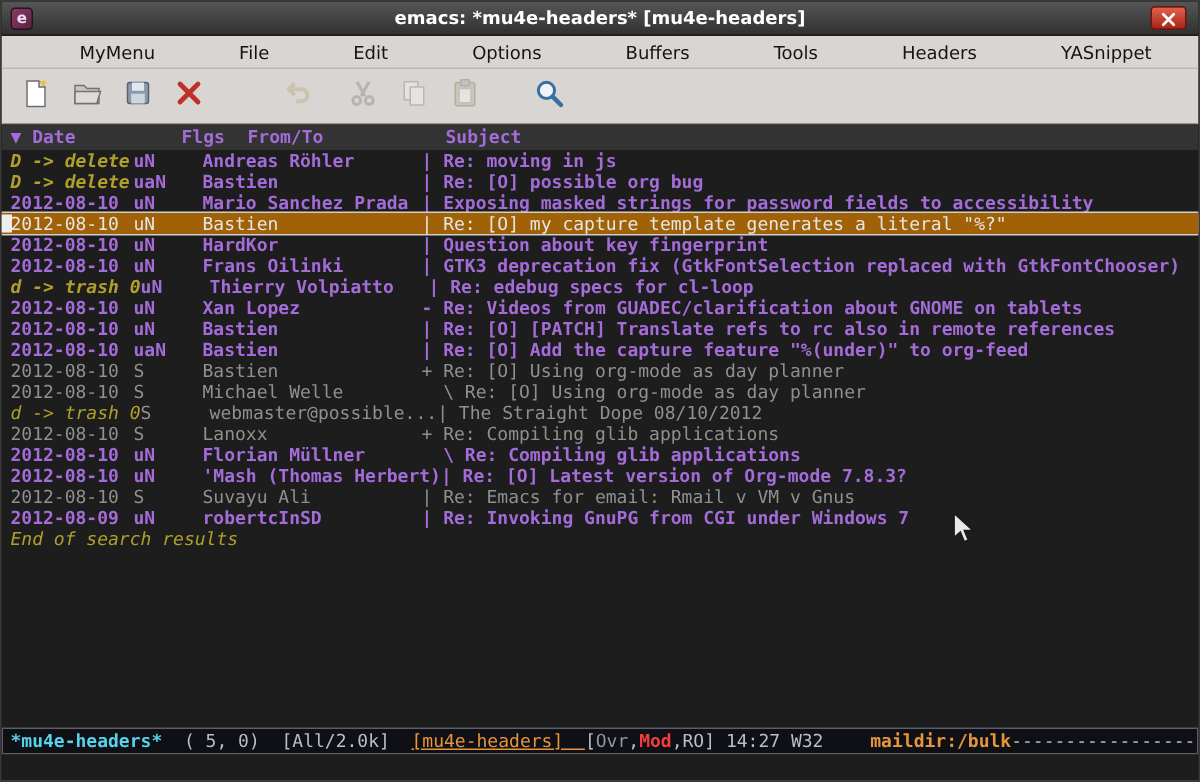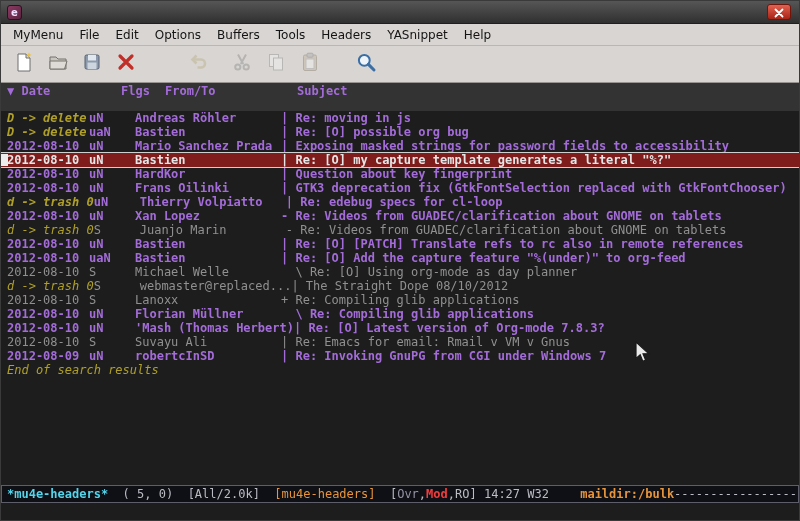--- a/index.html
+++ b/index.html
@@ -20,68 +20,69 @@
     color:#f0e0ff;font:bold 10px/13px "DejaVu Sans",sans-serif;text-align:center;}
   .win-title{position:absolute;left:0;right:0;text-align:center;color:#fff;
     font:bold 12px "DejaVu Sans",sans-serif;pointer-events:none;}
   .close-btn{position:absolute;right:8px;top:3px;width:24px;height:16px;border-radius:3px;
     background:linear-gradient(#e2614f,#a82417);border:1px solid #6e150c;
     display:flex;align-items:center;justify-content:center;}
   
   .menubar{position:absolute;top:23px;left:0;right:0;height:22px;background:var(--chrome);
     border-bottom:1px solid #b9b6b3;display:flex;align-items:center;padding-left:4px;
     font:12px "DejaVu Sans",sans-serif;color:#141414;}
-  .menu-item{padding:3px 8px;white-space:nowrap;}
+  .menu-item{padding:3px 8px;white-space:nowrap;margin-left:40px;}
   
   .toolbar{position:absolute;top:45px;left:0;right:0;height:37px;background:var(--chrome);
     border-bottom:1px solid #979491;display:flex;align-items:center;padding-left:8px;}
   .tool-btn{width:30px;height:30px;display:flex;align-items:center;justify-content:center;
     border:1px solid transparent;border-radius:3px;margin-right:4px;}
   .tool-btn.disabled{opacity:.35;filter:grayscale(55%);}
   
   .content{position:absolute;top:82px;left:0;right:0;bottom:0;background:var(--bg);
     font:12px "DejaVu Sans Mono",monospace;color:var(--gray);}
-  .header-line{position:relative;height:28px;background:var(--header-bg);
+  .header-line{position:relative;height:17px;background:var(--header-bg);
     color:var(--purple);font-weight:bold;line-height:17px;}
   .header-line .col{position:absolute;top:0;}
   .rows{position:relative;}
   .msg-row{height:14px;line-height:14px;padding-left:6px;white-space:pre;
     overflow:hidden;position:relative;}
   .f-date{display:inline-block;min-width:82px;}
   .f-flags{display:inline-block;min-width:46px;}
   .f-from{display:inline-block;min-width:146px;}
   .unread{color:var(--purple);font-weight:bold;}
   .read{color:var(--gray);}
   .mark-text{color:var(--olive);font-style:italic;}
-  .current-row{color:var(--current);font-weight:bold;background:#7f1d1d;
+  .current-row{color:var(--current);font-weight:normal;background:#a16207;
     box-shadow:0 -1px 0 #cfcfcf, 0 1px 0 #cfcfcf;z-index:2;}
   .cursor-block{position:absolute;left:0;top:1px;width:7px;height:12px;background:#ededed;}
   .end-text{color:var(--olive);font-style:italic;padding-left:6px;height:14px;
     line-height:14px;white-space:pre;}
   
   .modeline{position:absolute;left:0;right:0;bottom:17px;height:18px;
     background:var(--modeline-bg);border:1px solid #5e5e6a;color:#bcbcc4;
     font:12px "DejaVu Sans Mono",monospace;line-height:16px;padding-left:5px;
     white-space:pre;overflow:hidden;}
   .seg-buffer{color:var(--cyan);font-weight:bold;}
-  .seg-orange{color:var(--orange);}
+  .seg-orange{color:var(--orange);text-decoration:underline;}
   .seg-orange-bold{color:var(--orange);font-weight:bold;padding-left:24px;}
   .seg-red-bold{color:var(--red);font-weight:bold;}
   .seg-dim{color:#9494a4;}
   .echo-area{position:absolute;left:0;right:0;bottom:0;height:17px;background:var(--bg);}
   
   .mouse-cursor{position:absolute;left:634px;top:340px;z-index:60;pointer-events:none;}
 </style>
 </head>
 <body>
 
 <div class="window">
 
   <div class="titlebar">
     <div class="win-icon">e</div>
+    <div class="win-title">emacs: *mu4e-headers* [mu4e-headers]</div>
     <div class="close-btn">
       <span>
         <svg width="10" height="10" viewBox="0 0 10 10">
             <path d="M1.5 1.5l7 7M8.5 1.5l-7 7" stroke="#ffffff" stroke-width="1.8" stroke-linecap="round"></path>
           </svg>
       </span>
     </div>
   </div>
 
   <div class="menubar">
@@ -165,25 +166,25 @@
     </div>
     <div class="rows">
         <div class="msg-row unread"><span class="f-date mark-text">D -&gt; delete</span><span class="f-flags">uN</span><span class="f-from">Andreas Röhler</span><span class="f-subj">| Re: moving in js</span></div>
         <div class="msg-row unread"><span class="f-date mark-text">D -&gt; delete</span><span class="f-flags">uaN</span><span class="f-from">Bastien</span><span class="f-subj">| Re: [O] possible org bug</span></div>
         <div class="msg-row unread"><span class="f-date">2012-08-10</span><span class="f-flags">uN</span><span class="f-from">Mario Sanchez Prada</span><span class="f-subj">| Exposing masked strings for password fields to accessibility</span></div>
         <div class="msg-row unread current-row"><span class="f-date">2012-08-10</span><span class="f-flags">uN</span><span class="f-from">Bastien</span><span class="f-subj">| Re: [O] my capture template generates a literal "%?"</span><span class="cursor-block"></span></div>
         <div class="msg-row unread"><span class="f-date">2012-08-10</span><span class="f-flags">uN</span><span class="f-from">HardKor</span><span class="f-subj">| Question about key fingerprint</span></div>
         <div class="msg-row unread"><span class="f-date">2012-08-10</span><span class="f-flags">uN</span><span class="f-from">Frans Oilinki</span><span class="f-subj">| GTK3 deprecation fix (GtkFontSelection replaced with GtkFontChooser)</span></div>
         <div class="msg-row unread"><span class="f-date mark-text">d -&gt; trash 0</span><span class="f-flags">uN</span><span class="f-from">Thierry Volpiatto</span><span class="f-subj">| Re: edebug specs for cl-loop</span></div>
         <div class="msg-row unread"><span class="f-date">2012-08-10</span><span class="f-flags">uN</span><span class="f-from">Xan Lopez</span><span class="f-subj">- Re: Videos from GUADEC/clarification about GNOME on tablets</span></div>
-        <div class="msg-row read"><span class="f-date mark-text">d -&gt; trash 0</span><span class="f-flags">S</span><span class="f-from">Juanjo Marin</span><span class="f-subj">- Re: Videos from GUADEC/clarification about GNOME on tablets</span></div>
         <div class="msg-row unread"><span class="f-date">2012-08-10</span><span class="f-flags">uN</span><span class="f-from">Bastien</span><span class="f-subj">| Re: [O] [PATCH] Translate refs to rc also in remote references</span></div>
         <div class="msg-row unread"><span class="f-date">2012-08-10</span><span class="f-flags">uaN</span><span class="f-from">Bastien</span><span class="f-subj">| Re: [O] Add the capture feature "%(under)" to org-feed</span></div>
+        <div class="msg-row read"><span class="f-date">2012-08-10</span><span class="f-flags">S</span><span class="f-from">Bastien</span><span class="f-subj">+ Re: [O] Using org-mode as day planner</span></div>
         <div class="msg-row read"><span class="f-date">2012-08-10</span><span class="f-flags">S</span><span class="f-from">Michael Welle</span><span class="f-subj">  \ Re: [O] Using org-mode as day planner</span></div>
-        <div class="msg-row read"><span class="f-date mark-text">d -&gt; trash 0</span><span class="f-flags">S</span><span class="f-from">webmaster@replaced...</span><span class="f-subj">| The Straight Dope 08/10/2012</span></div>
+        <div class="msg-row read"><span class="f-date mark-text">d -&gt; trash 0</span><span class="f-flags">S</span><span class="f-from">webmaster@possible...</span><span class="f-subj">| The Straight Dope 08/10/2012</span></div>
         <div class="msg-row read"><span class="f-date">2012-08-10</span><span class="f-flags">S</span><span class="f-from">Lanoxx</span><span class="f-subj">+ Re: Compiling glib applications</span></div>
         <div class="msg-row unread"><span class="f-date">2012-08-10</span><span class="f-flags">uN</span><span class="f-from">Florian Müllner</span><span class="f-subj">  \ Re: Compiling glib applications</span></div>
         <div class="msg-row unread"><span class="f-date">2012-08-10</span><span class="f-flags">uN</span><span class="f-from">'Mash (Thomas Herbert)</span><span class="f-subj">| Re: [O] Latest version of Org-mode 7.8.3?</span></div>
         <div class="msg-row read"><span class="f-date">2012-08-10</span><span class="f-flags">S</span><span class="f-from">Suvayu Ali</span><span class="f-subj">| Re: Emacs for email: Rmail v VM v Gnus</span></div>
         <div class="msg-row unread"><span class="f-date">2012-08-09</span><span class="f-flags">uN</span><span class="f-from">robertcInSD</span><span class="f-subj">| Re: Invoking GnuPG from CGI under Windows 7</span></div>
       </div>
     <div class="end-text">End of search results</div>
   </div>
 
   <div class="modeline"><span class="seg-buffer">*mu4e-headers*</span><span class="">  ( 5, 0)  </span><span class="">[All/2.0k]  </span><span class="seg-orange">[mu4e-headers]  </span><span class="">[</span><span class="seg-dim">Ovr</span><span class="">,</span><span class="seg-red-bold">Mod</span><span class="">,</span><span class="">RO</span><span class="">]</span><span class=""> 14:27 W32 </span><span class="seg-orange-bold">maildir:/bulk</span><span class="">--------------------------------------</span></div>

